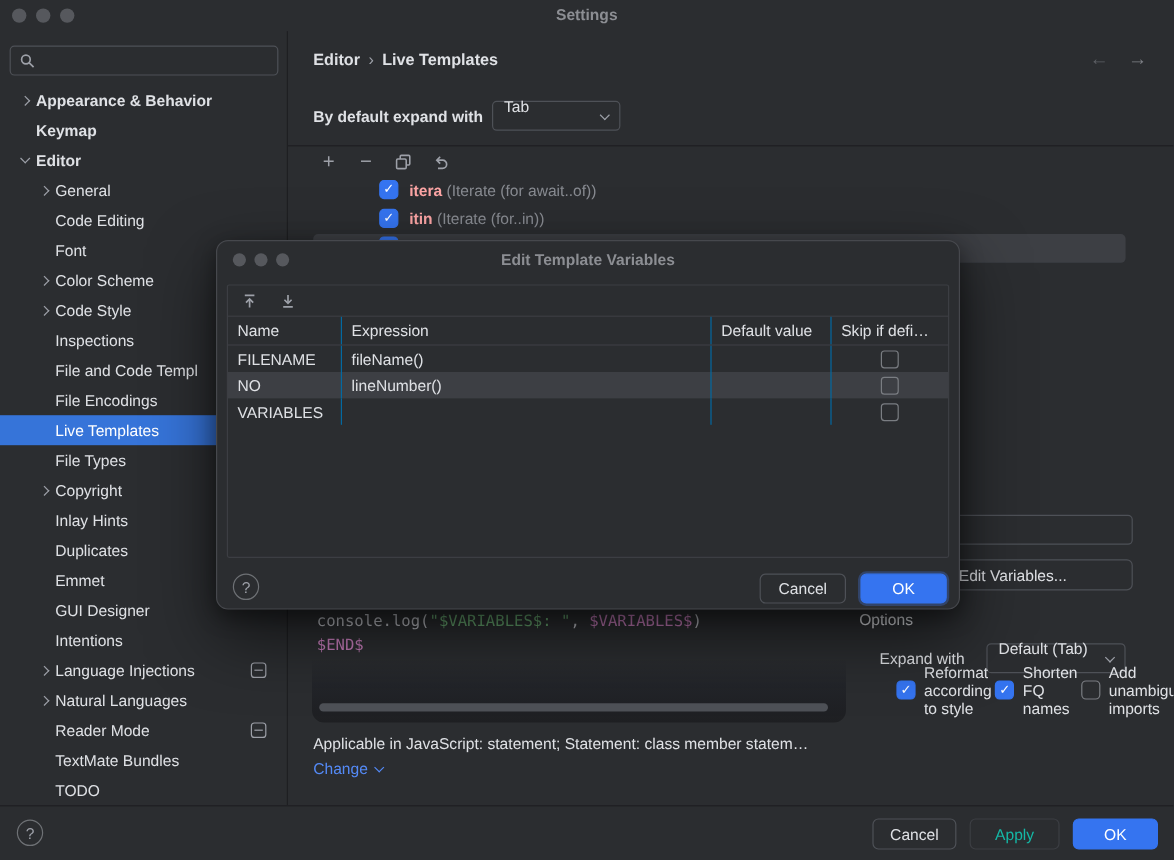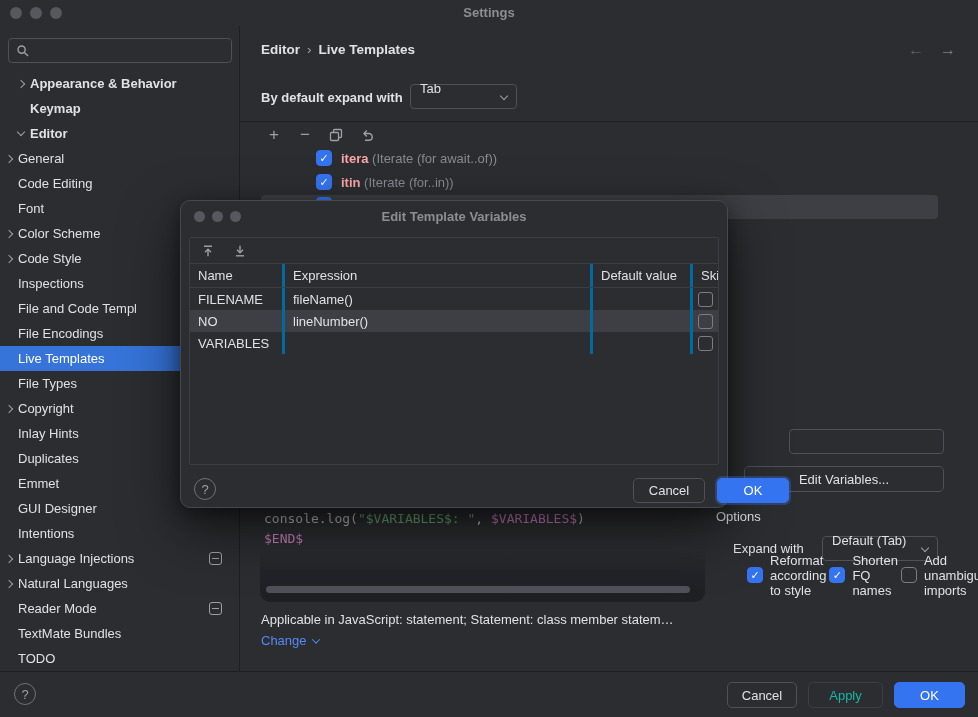--- a/index.html
+++ b/index.html
@@ -15,21 +15,21 @@
   .lights { position:absolute; top:7px; left:10px; display:flex; gap:8px; }
   .light { width:12px; height:12px; border-radius:50%; background:#56585d; }
   .window-title { position:absolute; top:5px; left:0; right:0; text-align:center; font-weight:700; color:#8c8e93; }
 
   
   .sidebar { position:absolute; top:26px; left:0; width:240px; bottom:46px; border-right:1px solid #1e1f22; }
   .search { position:absolute; top:12px; left:8px; width:224px; height:25px; border:1px solid #4e5157; border-radius:4px; display:flex; align-items:center; padding-left:7px; background:#2b2d30; }
   .tree { position:absolute; top:45px; left:0; right:1px; }
   .tree-row { height:25px; display:flex; align-items:center; position:relative; }
   .tree-row.lvl0 { padding-left:12px; font-weight:700; }
-  .tree-row.lvl1 { }
+  .tree-row.lvl1 { padding-left:28px; }
   .tree-row.selected { background:#3674d9; color:#ffffff; }
   .chev { width:18px; height:25px; position:relative; flex:none; }
   .chev-r::before, .chev-d::before { content:""; position:absolute; width:5px; height:5px;
     border-right:1.4px solid #9da0a8; border-bottom:1.4px solid #9da0a8; }
   .chev-r::before { left:6px; top:10px; transform:rotate(-45deg); }
   .chev-d::before { left:6px; top:8px; transform:rotate(45deg); }
   .trail { position:absolute; right:16px; top:6px; width:13px; height:13px; border:1.2px solid #9da0a8; border-radius:3px; }
   .trail::after { content:""; position:absolute; left:2px; right:2px; top:5px; height:1.2px; background:#9da0a8; }
 
   
@@ -90,33 +90,33 @@
 
   
   .footer { position:absolute; left:0; right:0; bottom:0; height:46px; border-top:1px solid #1e1f22; background:#2b2d30; }
   .help-circle { width:22px; height:22px; border:1px solid #6e7175; border-radius:50%; color:#9da0a8; display:flex; align-items:center; justify-content:center; font-size:13px; }
   .footer .help-circle { position:absolute; left:14px; top:11px; }
   .f-cancel { position:absolute; left:727px; top:10px; width:70px; }
   .f-apply { position:absolute; left:808px; top:10px; width:75px; }
   .f-ok { position:absolute; left:894px; top:10px; width:71px; }
 
   
-  .modal { position:absolute; left:180px; top:200px; width:548px; height:308px; background:#2b2d30;
+  .modal { position:absolute; left:180px; top:200px; width:620px; height:308px; background:#2b2d30;
     border:1px solid #46484d; border-radius:10px; z-index:50;
     box-shadow:0 22px 55px rgba(0,0,0,.55), 0 5px 18px rgba(0,0,0,.4); }
   .modal .lights { left:13px; top:10px; gap:7px; }
   .modal .light { width:11px; height:11px; }
   .modal-title { position:absolute; top:8px; left:0; right:0; text-align:center; font-weight:700; color:#8c8e93; }
   .dlg-box { position:absolute; left:8px; top:36px; right:8px; height:228px; border:1px solid #3c3e43; border-radius:2px; overflow:hidden; }
   .dlg-toolbar { height:26px; border-bottom:1px solid #3c3e43; display:flex; align-items:center; gap:16px; padding:0 10px; }
   .vhead, .vrow { display:grid; grid-template-columns:95px 308px 100px 1fr; }
   .vhead { height:24px; border-bottom:1px solid #3c3e43; }
   .vrow { height:22px; }
   .vrow.selected { background:#3d3f44; }
-  .vcell { display:flex; align-items:center; padding-left:8px; border-right:3px solid #0369a1; overflow:hidden; white-space:nowrap; }
+  .vcell { display:flex; align-items:center; padding-left:8px; border-right:1px solid #0369a1; overflow:hidden; white-space:nowrap; }
   .vcell:last-child { border-right:none; }
   .vcell.center { justify-content:center; padding-left:0; }
   .modal .help-circle { position:absolute; left:13px; top:277px; }
   .d-cancel { position:absolute; left:452px; top:277px; width:72px; height:25px; }
   .d-ok { position:absolute; left:536px; top:277px; width:72px; height:25px; box-shadow:0 0 0 2px rgba(70,130,255,.28); }
   svg { display:block; }
 </style>
 </head>
 <body>
 

